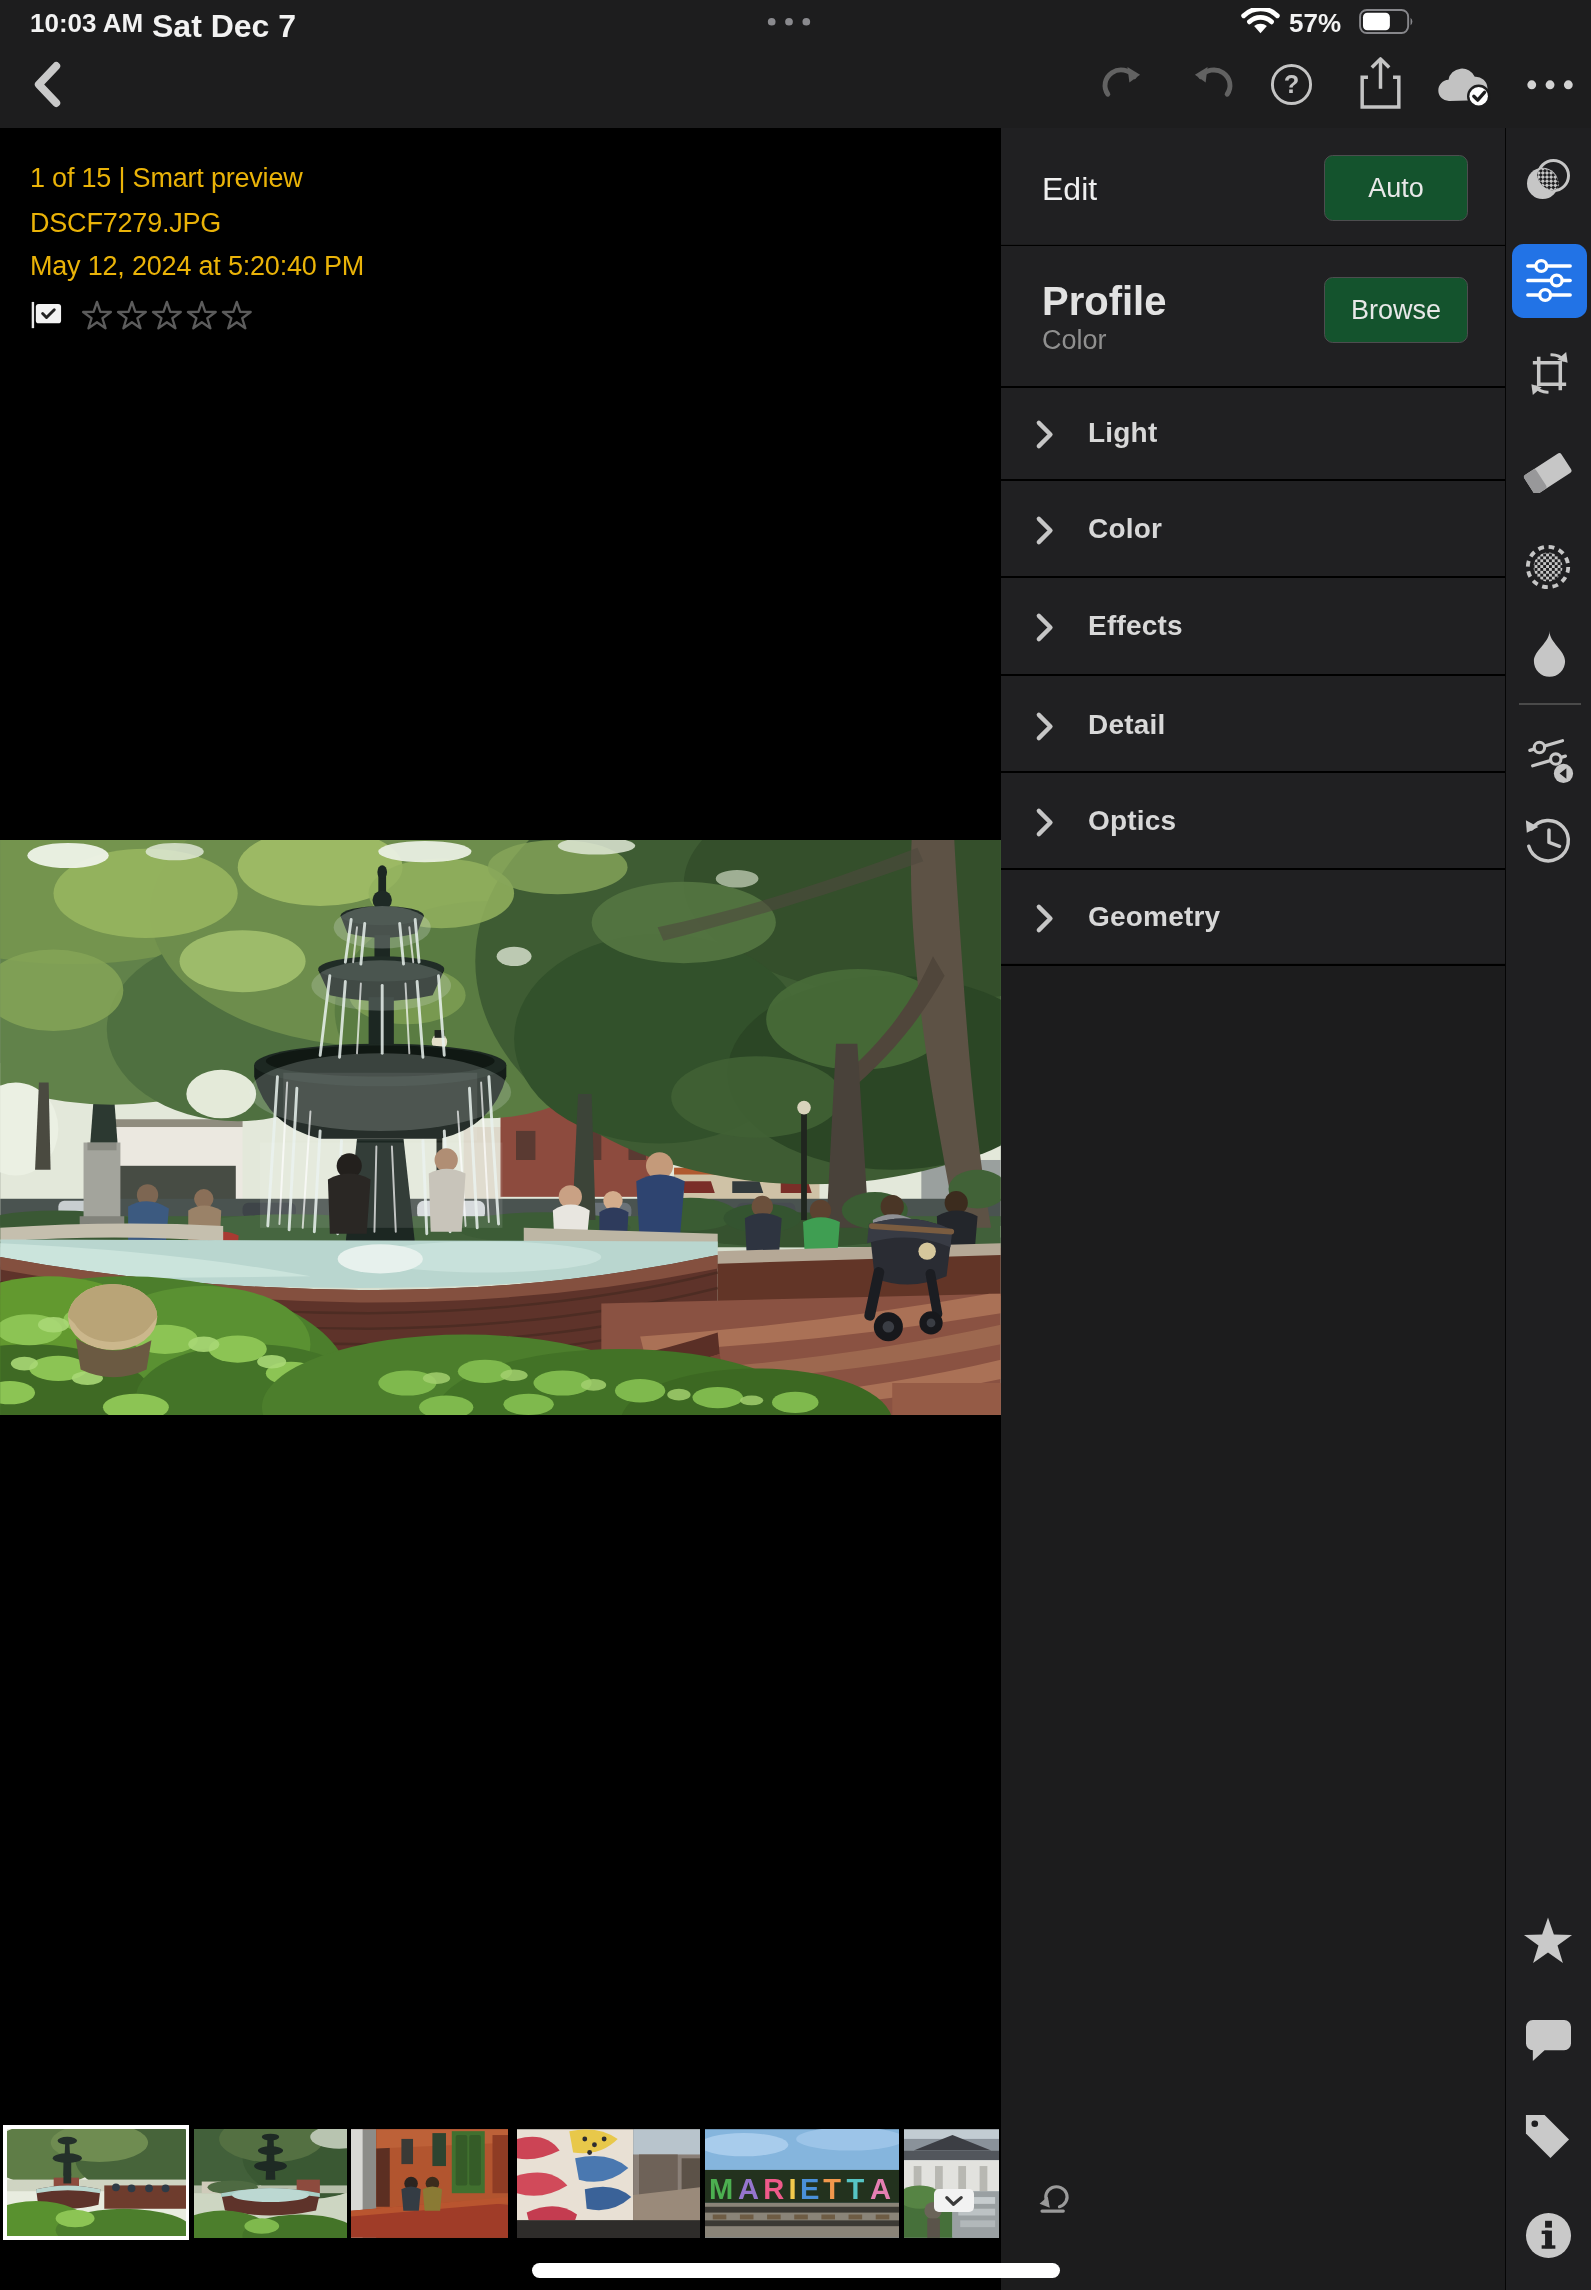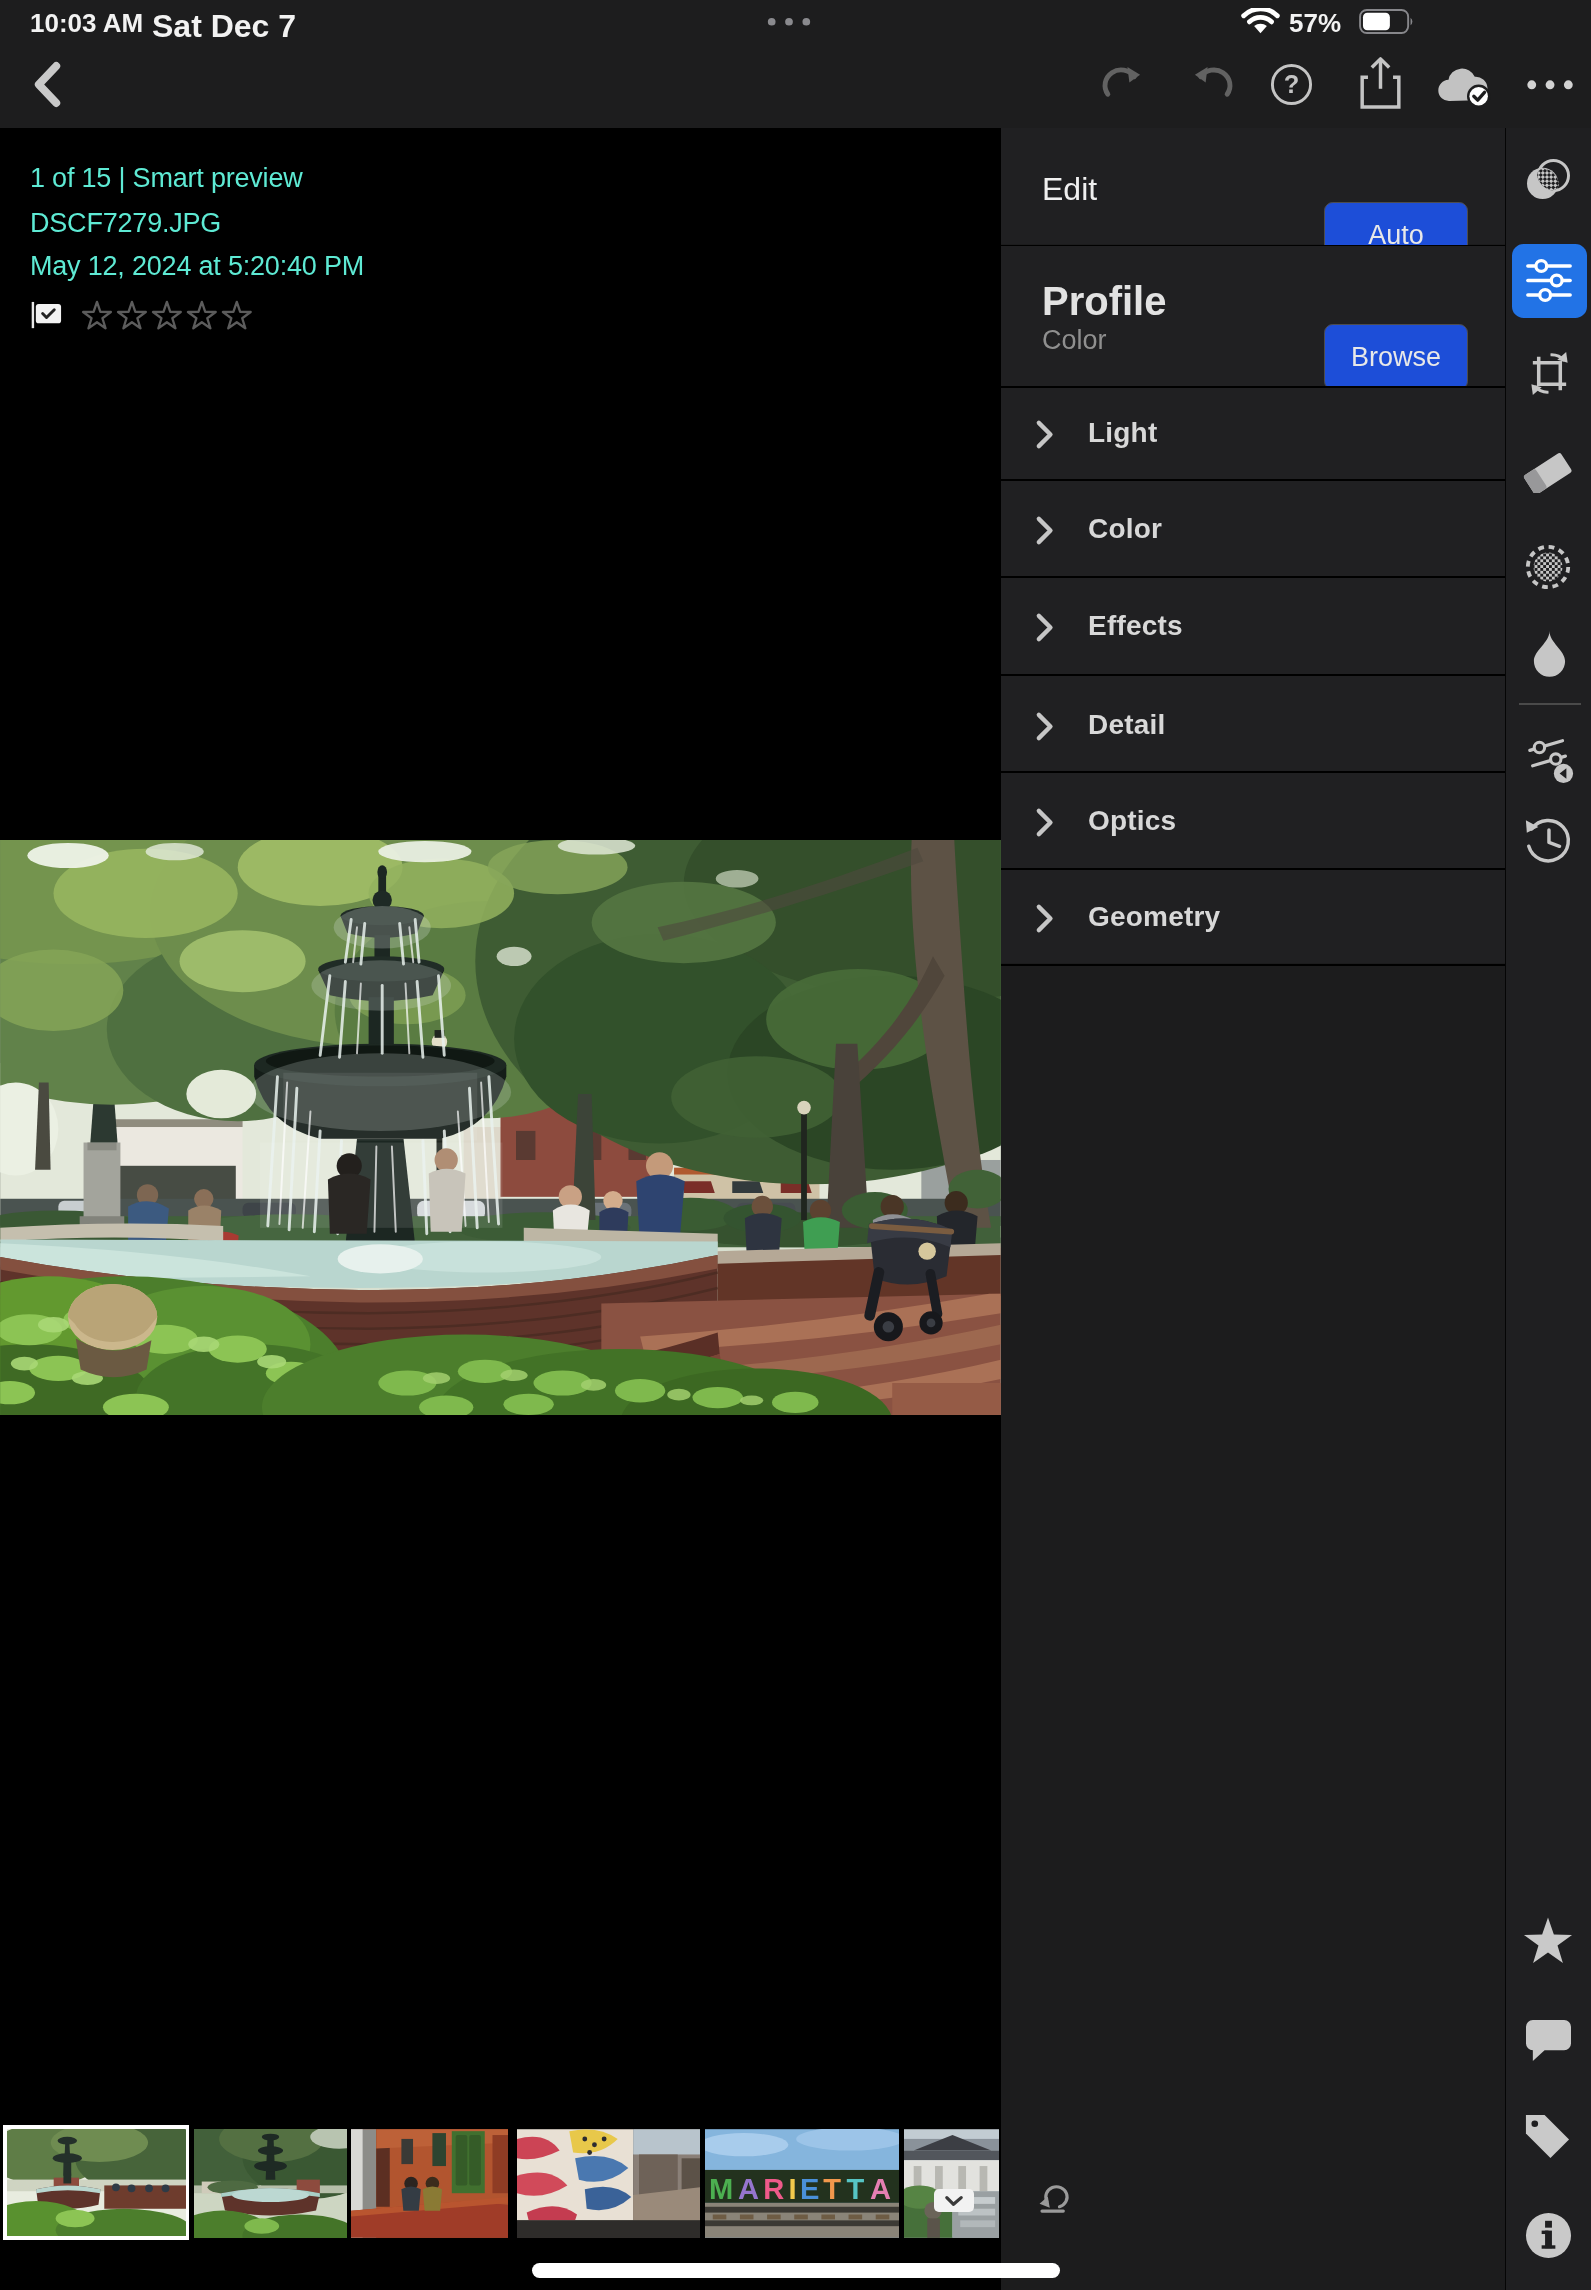--- a/index.html
+++ b/index.html
@@ -8,23 +8,23 @@
   .abs { position:absolute; }
   #stage { position:relative; width:1591px; height:2290px; background:#000; }
   #topbar { left:0; top:0; width:1591px; height:128px; background:#1d1d1e; }
   #panel { left:1001px; top:128px; width:504px; height:2162px; background:#1c1c1d; }
   #strip { left:1505px; top:128px; width:86px; height:2162px; background:#1f1f21; border-left:1.9px solid #050505; }
   .row { position:absolute; left:0; width:504px; background:#202022; }
   .divider { position:absolute; left:0; width:504px; height:1.9px; background:#000; }
   .sect-title { position:absolute; left:86px; font-size:28px; font-weight:bold; color:#d8d8d8; letter-spacing:0.2px;}
   .btn { position:absolute; left:322px; width:144px; height:66px; border:1.9px solid #4d4d4f;
         border-radius:8.7px; color:#e8e8e8; font-size:27px; display:flex; align-items:center;
-        justify-content:center; background:#1d4ed8;margin-top:47px; }
+        justify-content:center; background:#14532d; }
   .chev { position:absolute; left:1034px; }
-  .meta { color:#5eead4; font-size:27px; letter-spacing:-0.2px; }
+  .meta { color:#eab308; font-size:27px; letter-spacing:-0.2px; }
 </style>
 </head>
 <body>
 <div id="stage">
 
   <div class="abs" id="topbar"></div>
 
   <div class="abs" style="left:30px; top:7.8px; font-size:26px; font-weight:bold; color:#f2f2f2;">10:03 AM</div>
   <div class="abs" style="left:152px; top:7.8px; font-size:32px; font-weight:bold; color:#f2f2f2;">Sat Dec 7</div>
 

